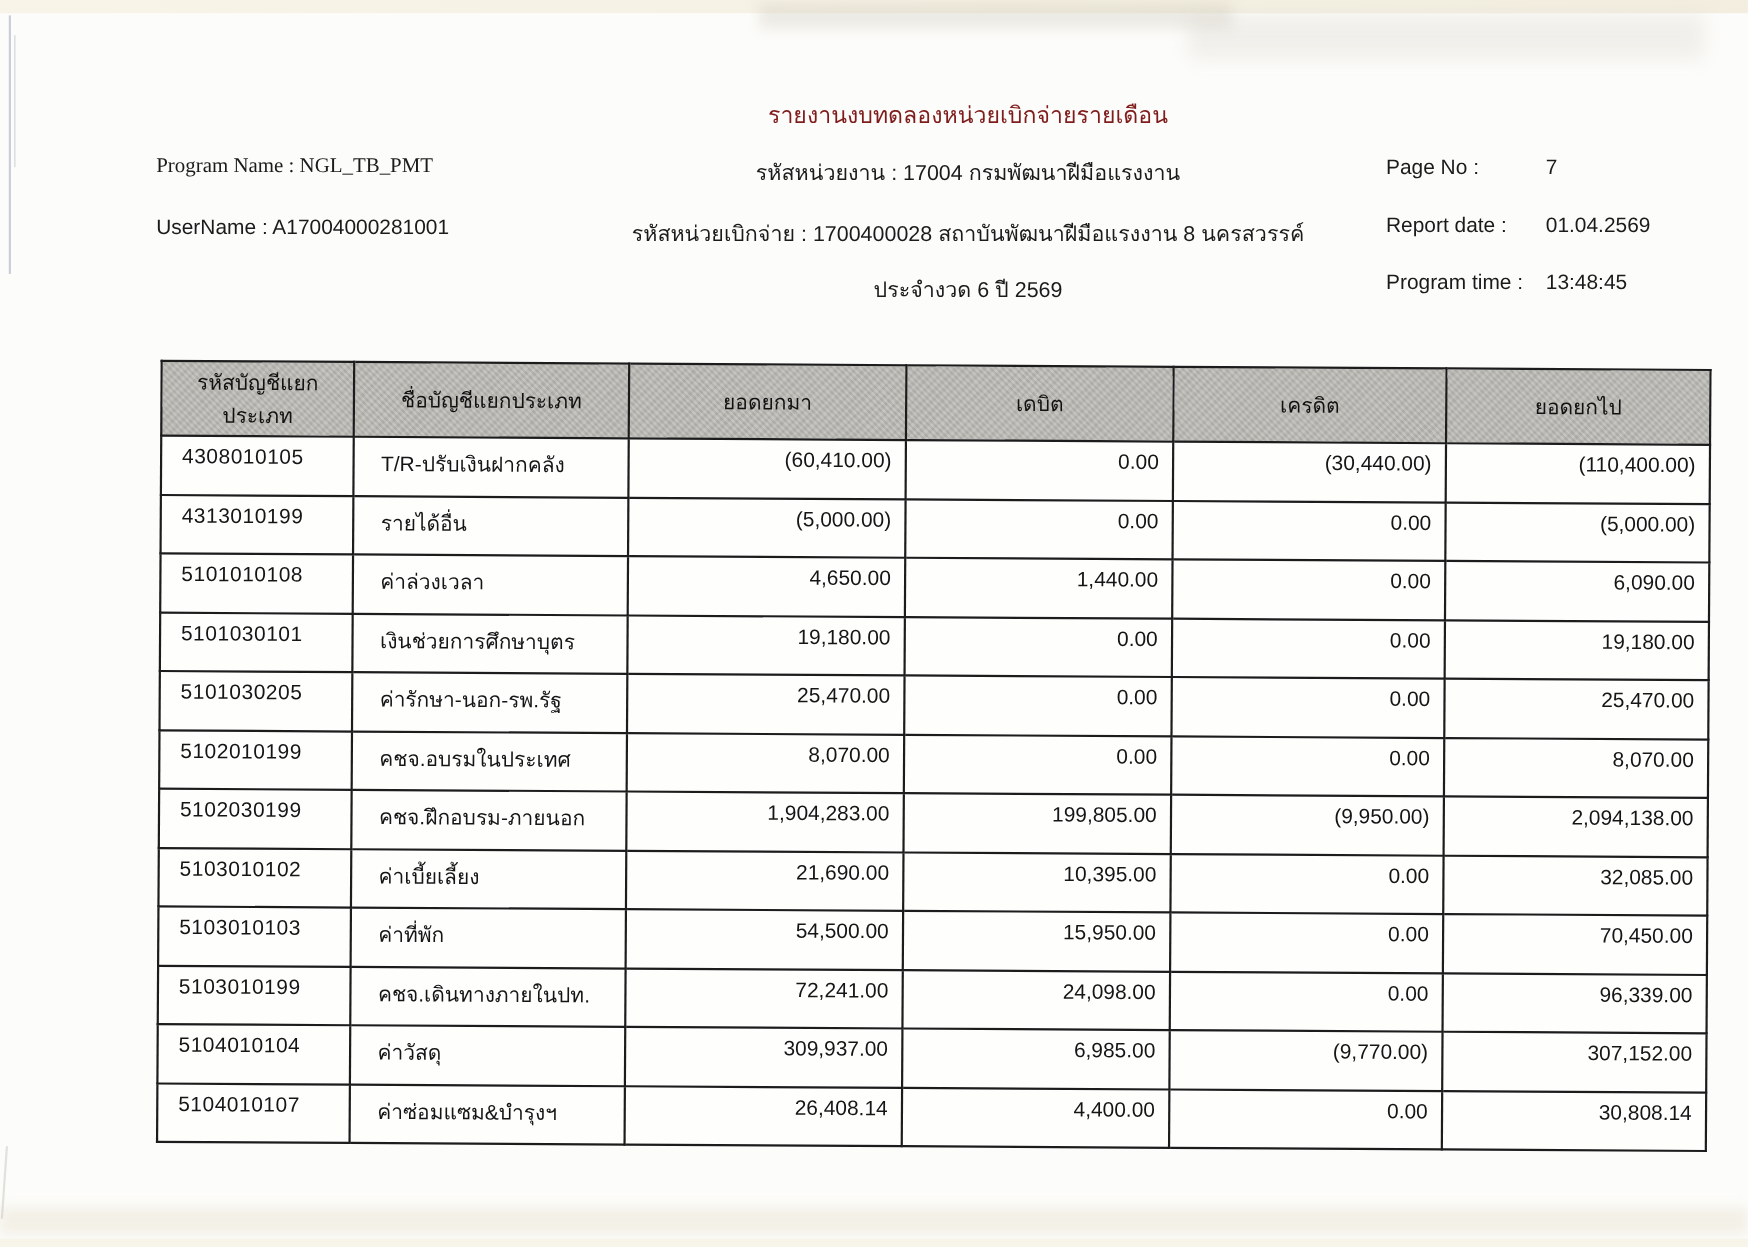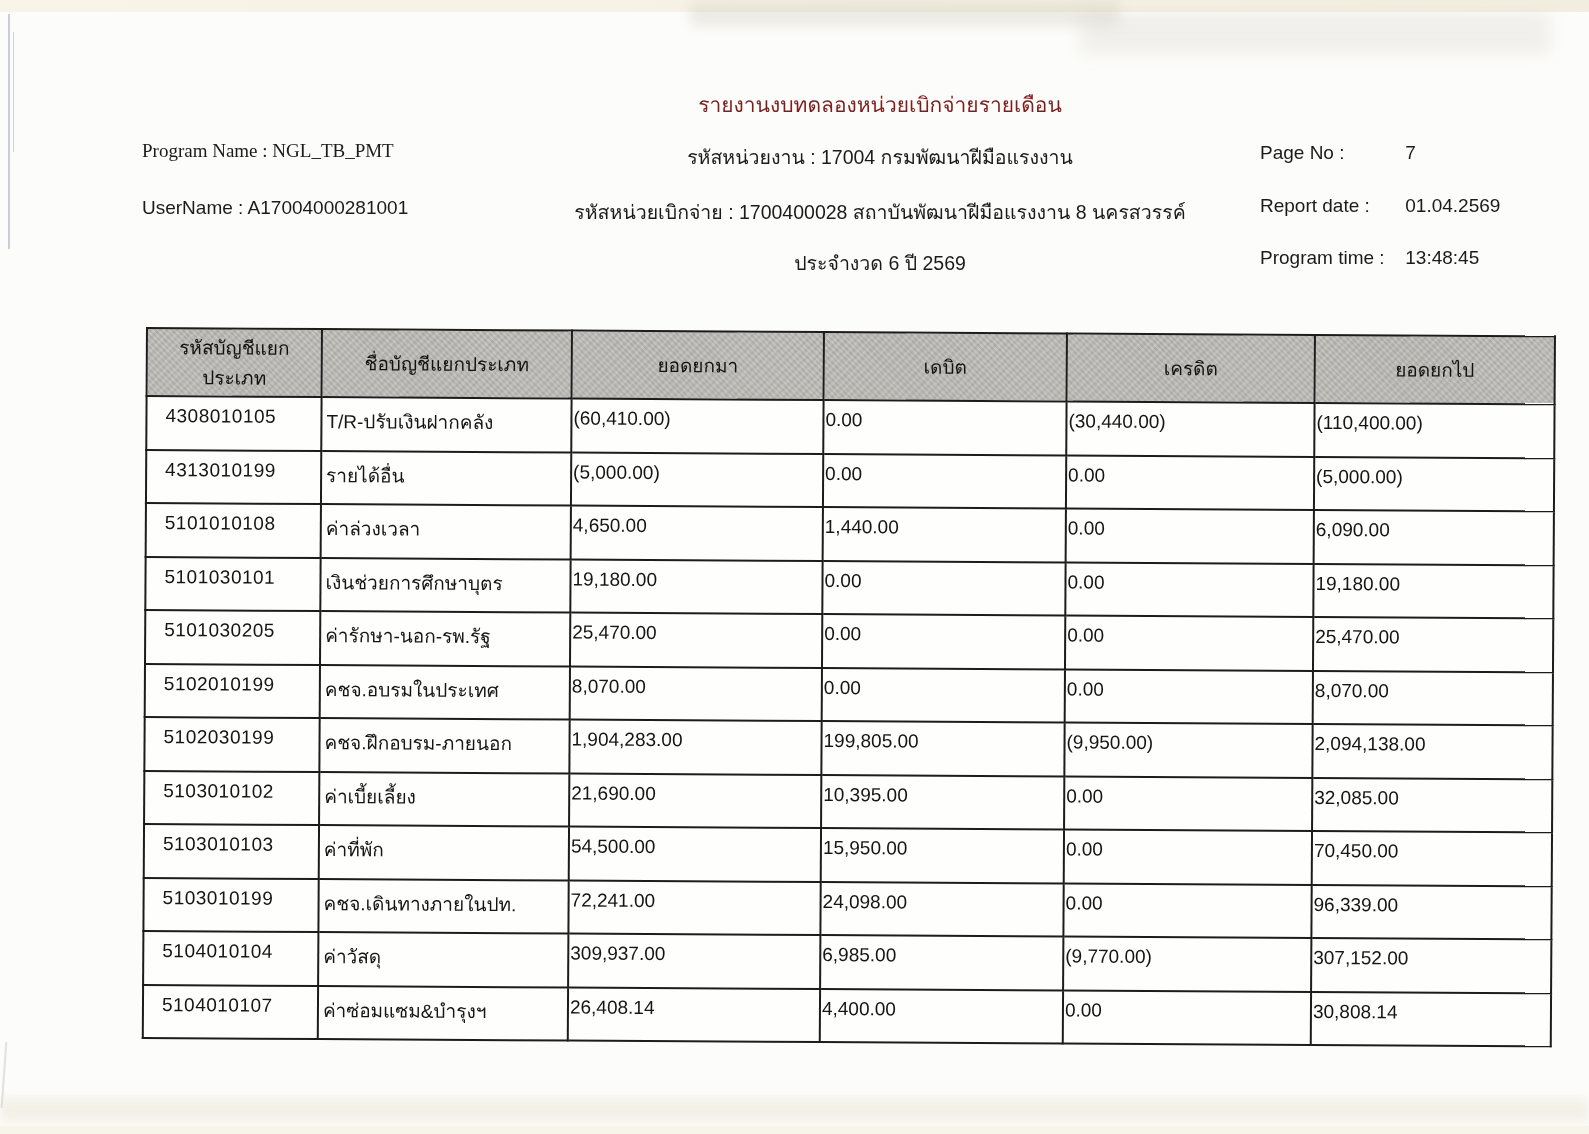--- a/index.html
+++ b/index.html
@@ -58,22 +58,22 @@
     background-color:#bcbbb6;
     background-image:
       repeating-linear-gradient(45deg, rgba(255,255,255,.10) 0 2px, rgba(0,0,0,.05) 2px 4px),
       repeating-linear-gradient(-45deg, rgba(255,255,255,.06) 0 3px, rgba(0,0,0,.045) 3px 6px);
   }
   table.ledger td{
     height:53.5px;vertical-align:top;font-size:19px;color:#151515;
     padding-top:8px;background:#fefefd;
   }
   td.c-code{padding-left:18px;text-align:left;letter-spacing:.5px;}
-  td.c-name{padding-left:4px;text-align:left;}
-  td.c-num{padding-right:12px;text-align:left;}
+  td.c-name{padding-left:24px;text-align:left;}
+  td.c-num{padding-right:12px;text-align:right;}
 </style>
 </head>
 <body>
 
 <div class="art art-top-strip"></div>
 <div class="art art-top-mid"></div>
 <div class="art art-top-right"></div>
 <div class="art art-left-line"></div>
 <div class="art art-left-line2"></div>
 <div class="art art-bottom-band"></div>

